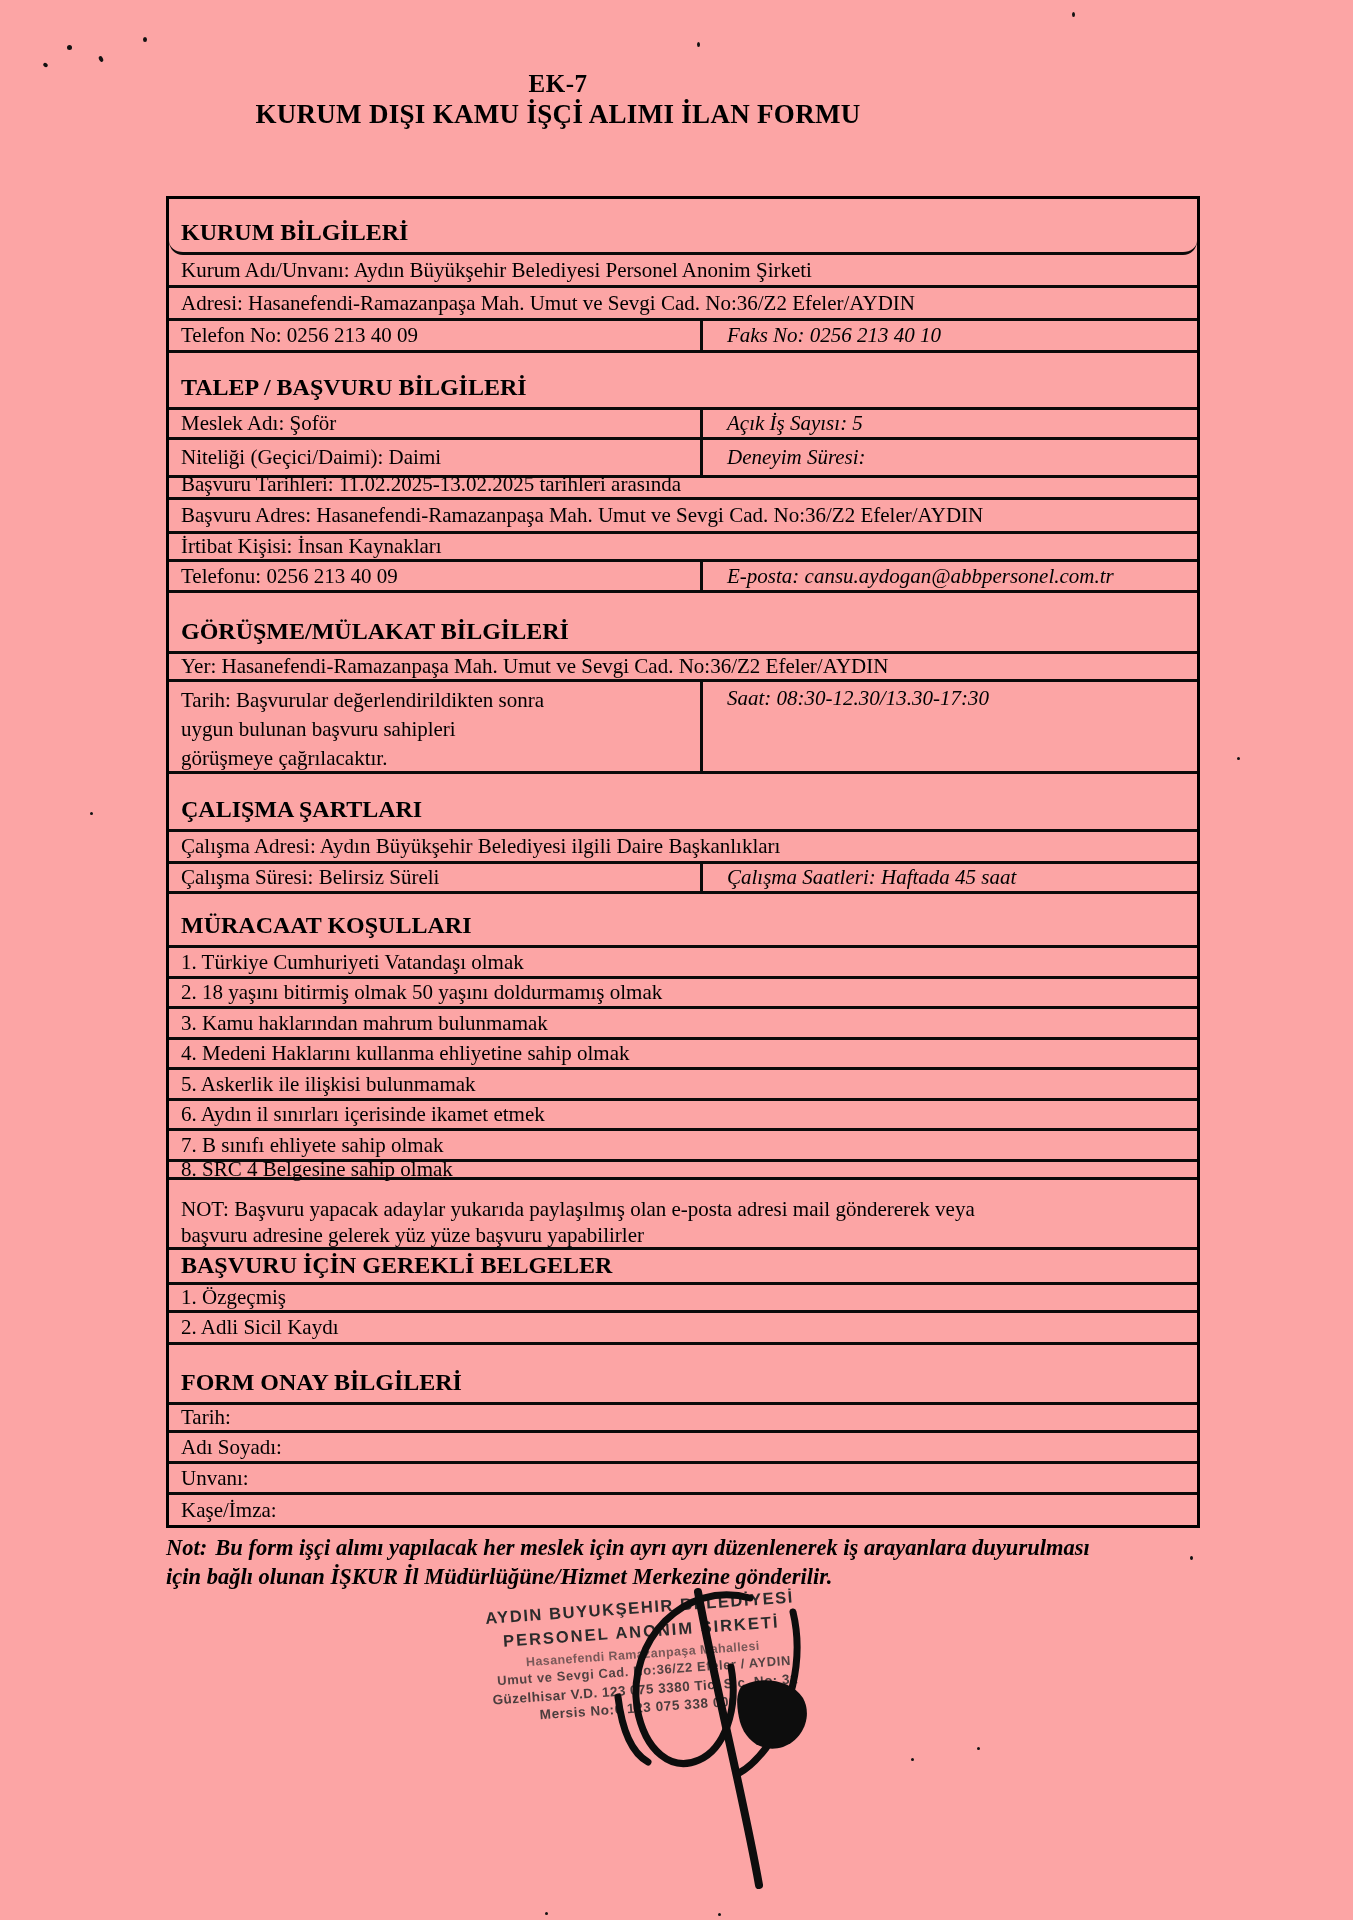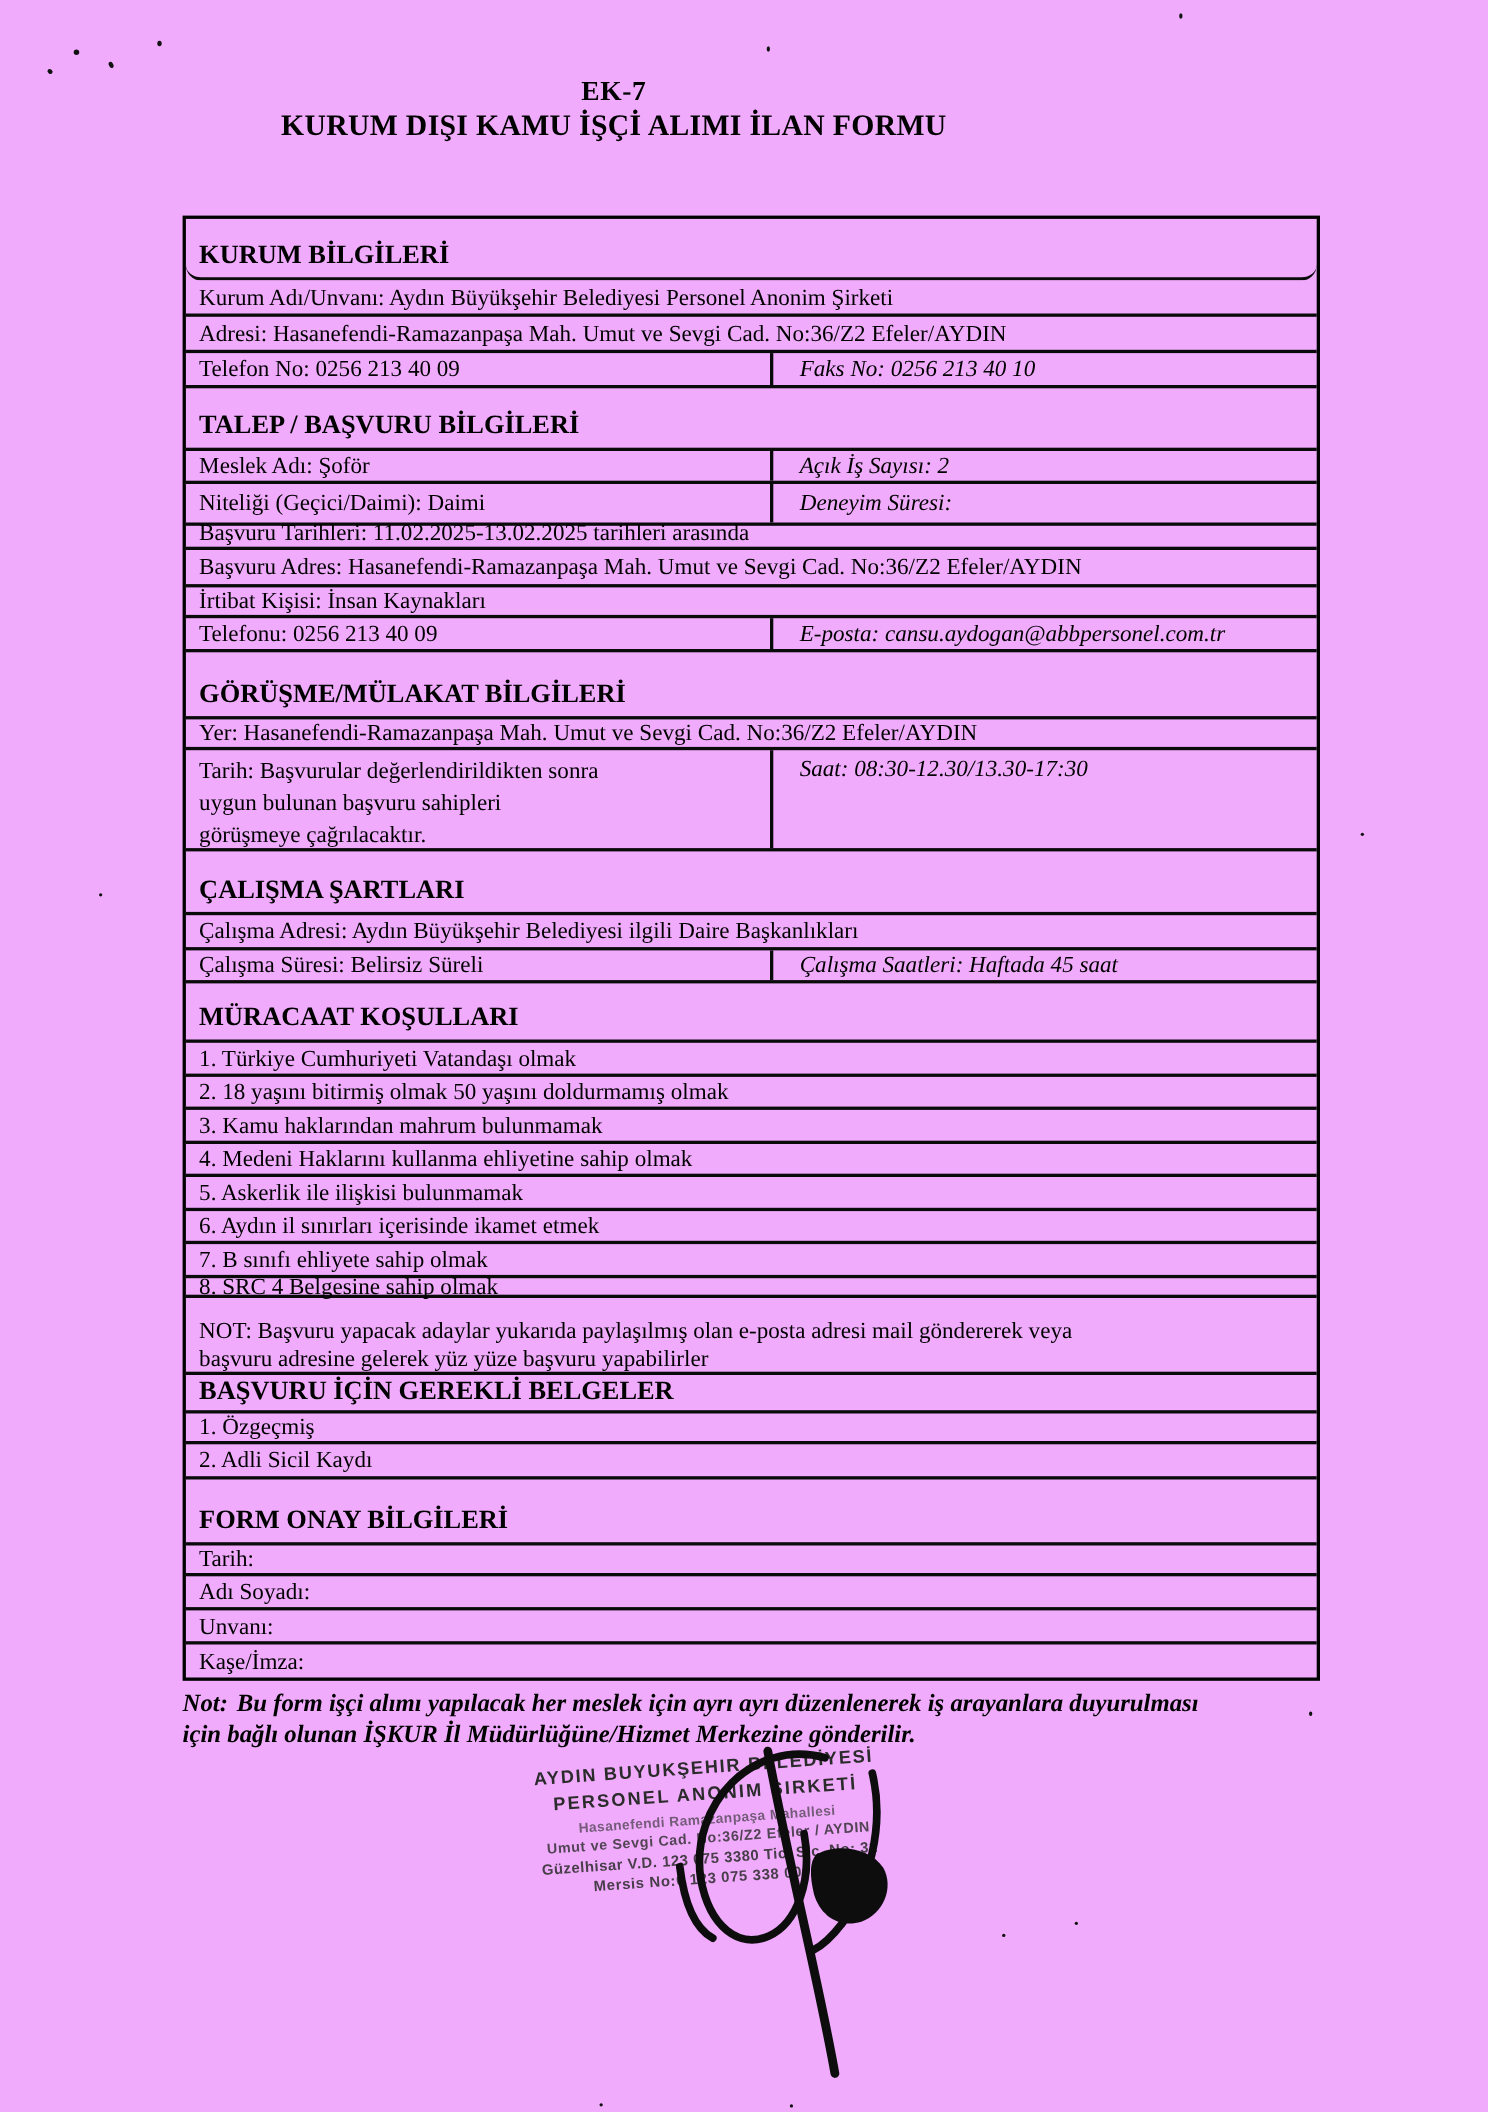--- a/index.html
+++ b/index.html
@@ -1,16 +1,16 @@
 <!DOCTYPE html>
 <html><head>
 <meta charset="utf-8">
 <style>
   html,body{margin:0;padding:0;background:#e8e8e8;}
-  .page{position:relative;width:1353px;height:1920px;background:#f0abfc;
+  .page{position:relative;width:1353px;height:1920px;background:#fca5a5;
         font-family:"Liberation Serif",serif;color:#000;overflow:hidden;}
   .form-code{position:absolute;left:0;top:70px;width:1116px;text-align:center;
              font-size:25px;font-weight:bold;letter-spacing:.5px;}
   .form-title{position:absolute;left:0;top:99px;width:1116px;text-align:center;
               font-size:27px;font-weight:bold;letter-spacing:.3px;}
   .tbl{position:absolute;left:166px;top:196px;width:1034px;height:1332px;
        border:3px solid #000;box-sizing:border-box;}
   .r{position:absolute;left:0;right:0;border-bottom:3px solid #0a0a0a;
      box-sizing:border-box;display:flex;align-items:center;font-size:21px;line-height:1.15;}
   .r.last{border-bottom:none;}
@@ -54,21 +54,21 @@
     <div class="r simple" style="top:56px;height:33px;">Kurum Adı/Unvanı: Aydın Büyükşehir Belediyesi Personel Anonim Şirketi</div>
     <div class="r simple" style="top:89px;height:33px;">Adresi: Hasanefendi-Ramazanpaşa Mah. Umut ve Sevgi Cad. No:36/Z2 Efeler/AYDIN</div>
     <div class="r" style="top:122px;height:32px;">
       <div class="cellL">Telefon No: 0256 213 40 09</div>
       <div class="cellR">Faks No: 0256 213 40 10</div>
     </div>
 
     <div class="r hdr" style="top:154px;height:57px;">TALEP / BAŞVURU BİLGİLERİ</div>
     <div class="r" style="top:211px;height:30px;">
       <div class="cellL">Meslek Adı: Şoför</div>
-      <div class="cellR">Açık İş Sayısı: 2</div>
+      <div class="cellR">Açık İş Sayısı: 5</div>
     </div>
     <div class="r" style="top:241px;height:38px;">
       <div class="cellL">Niteliği (Geçici/Daimi): Daimi</div>
       <div class="cellR">Deneyim Süresi:</div>
     </div>
     <div class="r simple" style="top:272px;height:29px;">Başvuru Tarihleri: 11.02.2025-13.02.2025 tarihleri arasında</div>
     <div class="r simple" style="top:301px;height:34px;">Başvuru Adres: Hasanefendi-Ramazanpaşa Mah. Umut ve Sevgi Cad. No:36/Z2 Efeler/AYDIN</div>
     <div class="r simple" style="top:335px;height:28px;">İrtibat Kişisi: İnsan Kaynakları</div>
     <div class="r" style="top:363px;height:31px;">
       <div class="cellL">Telefonu: 0256 213 40 09</div>

